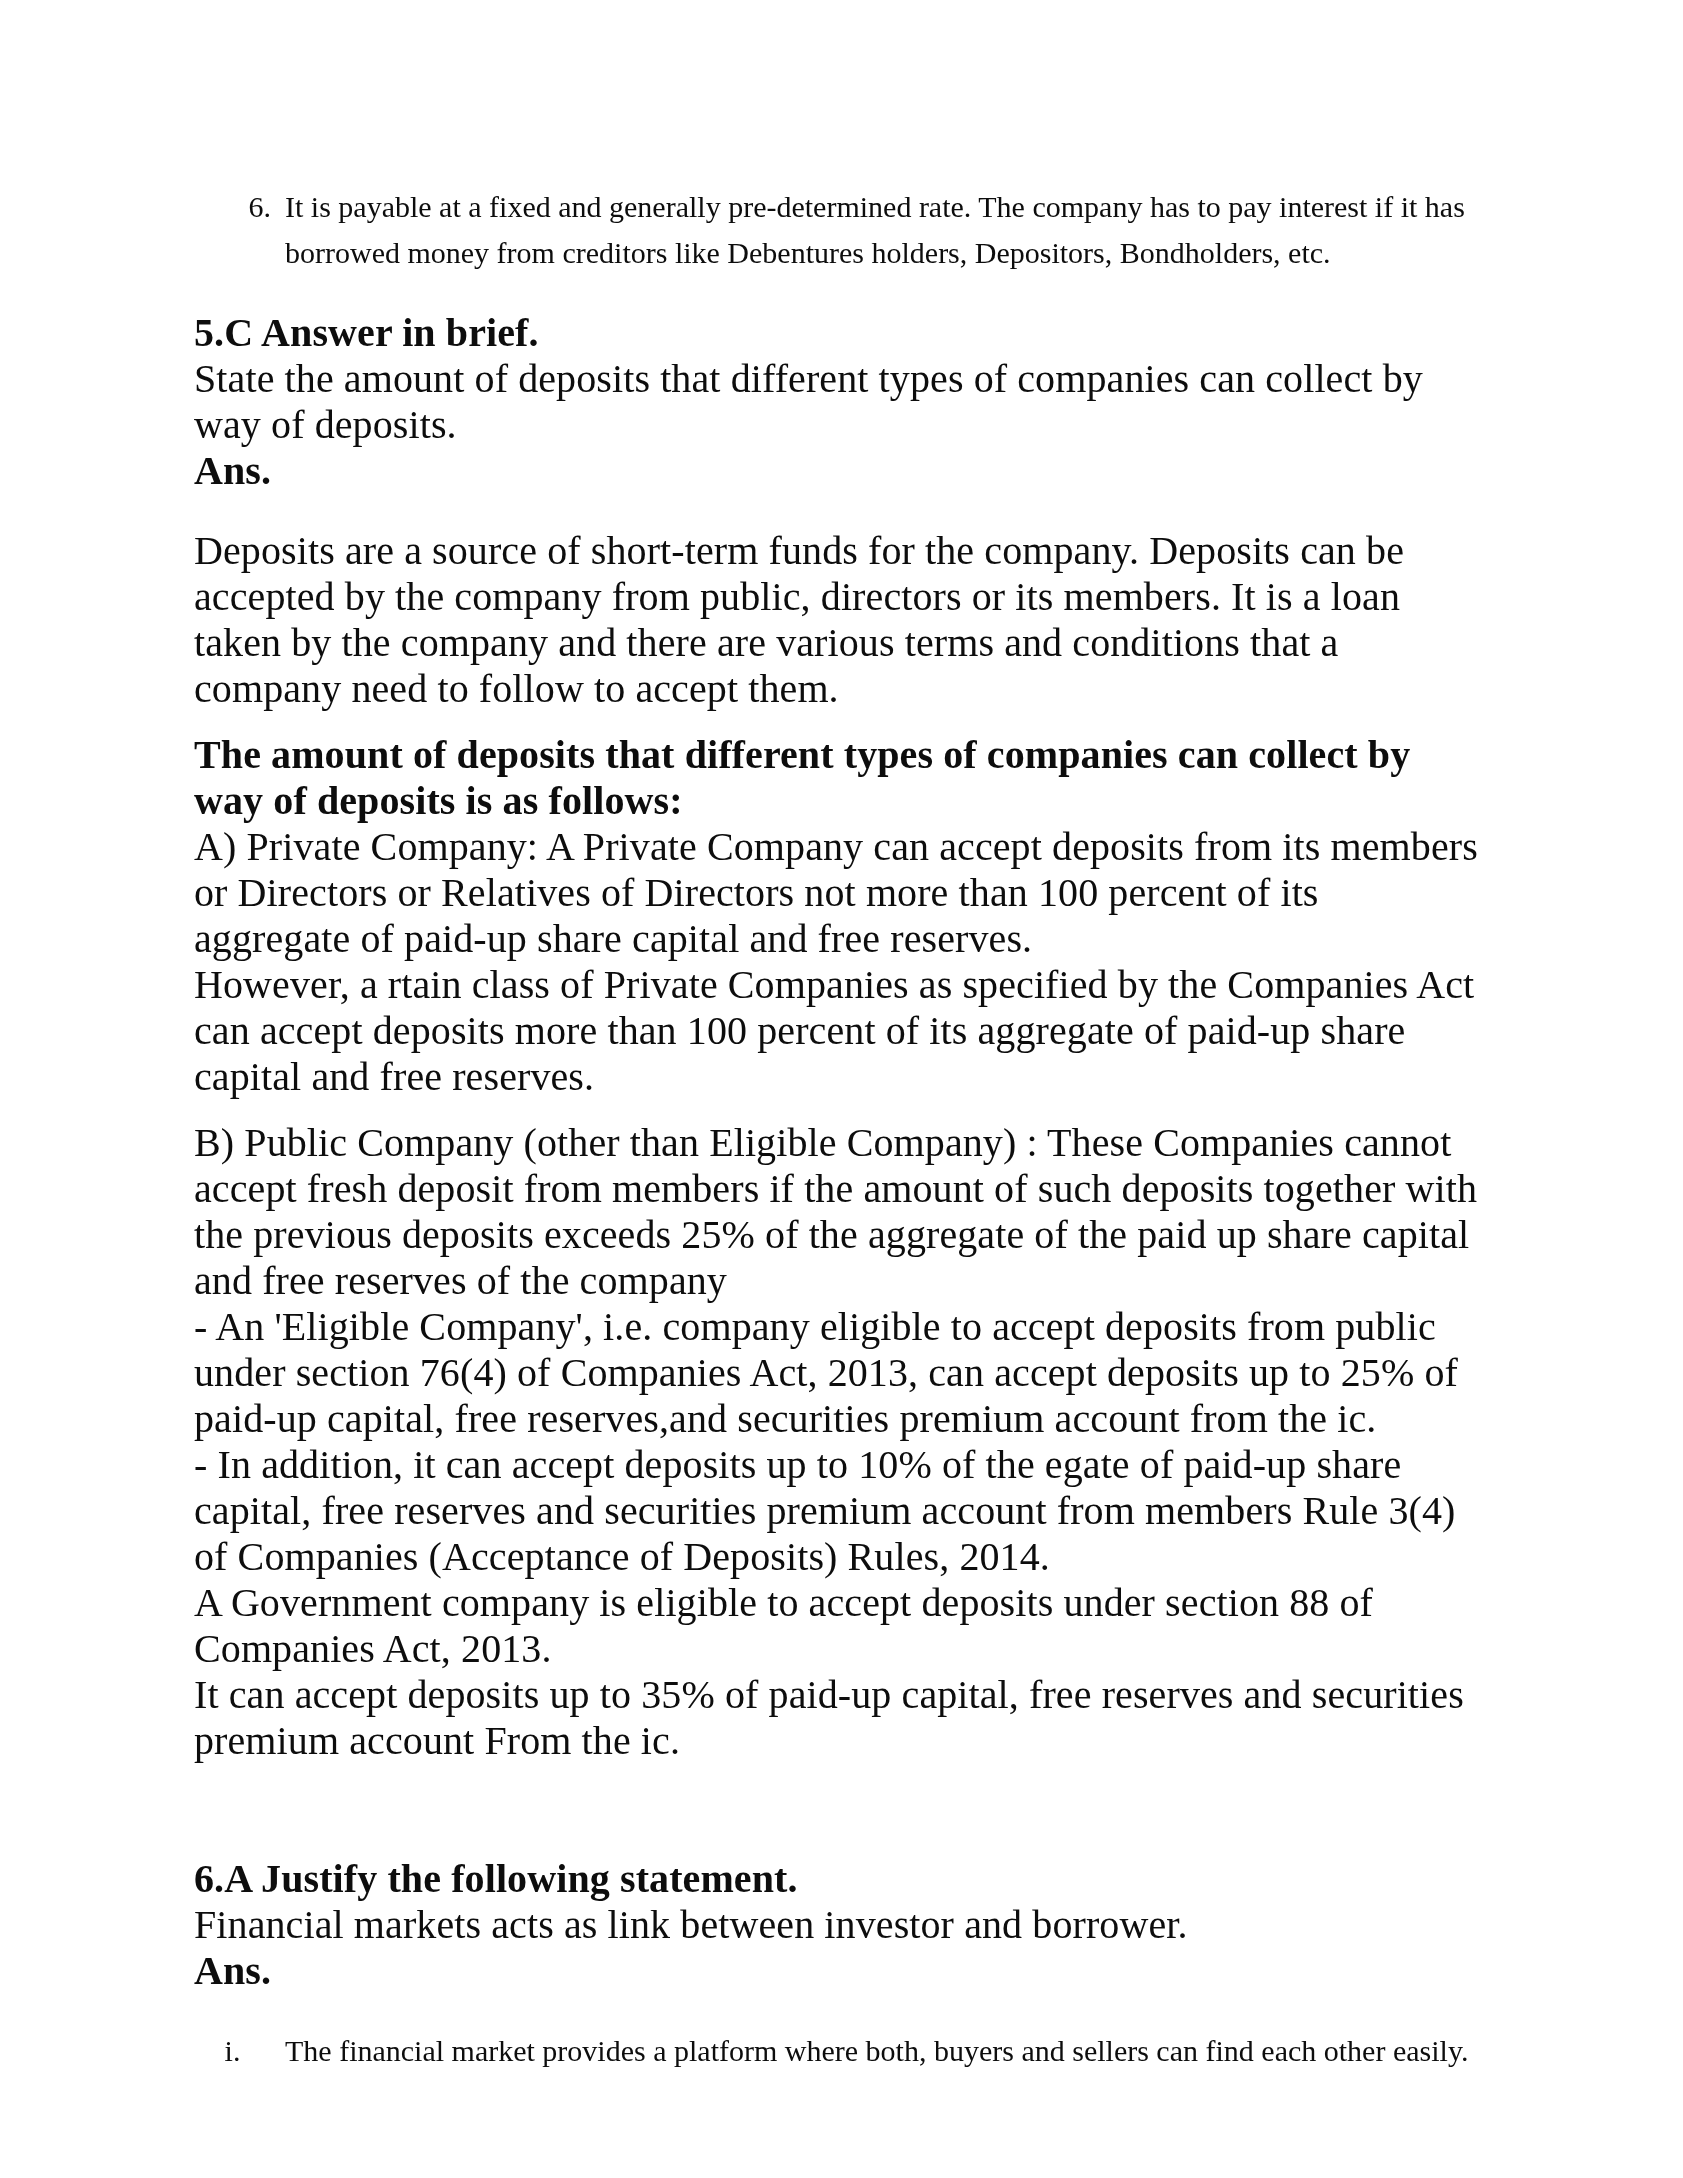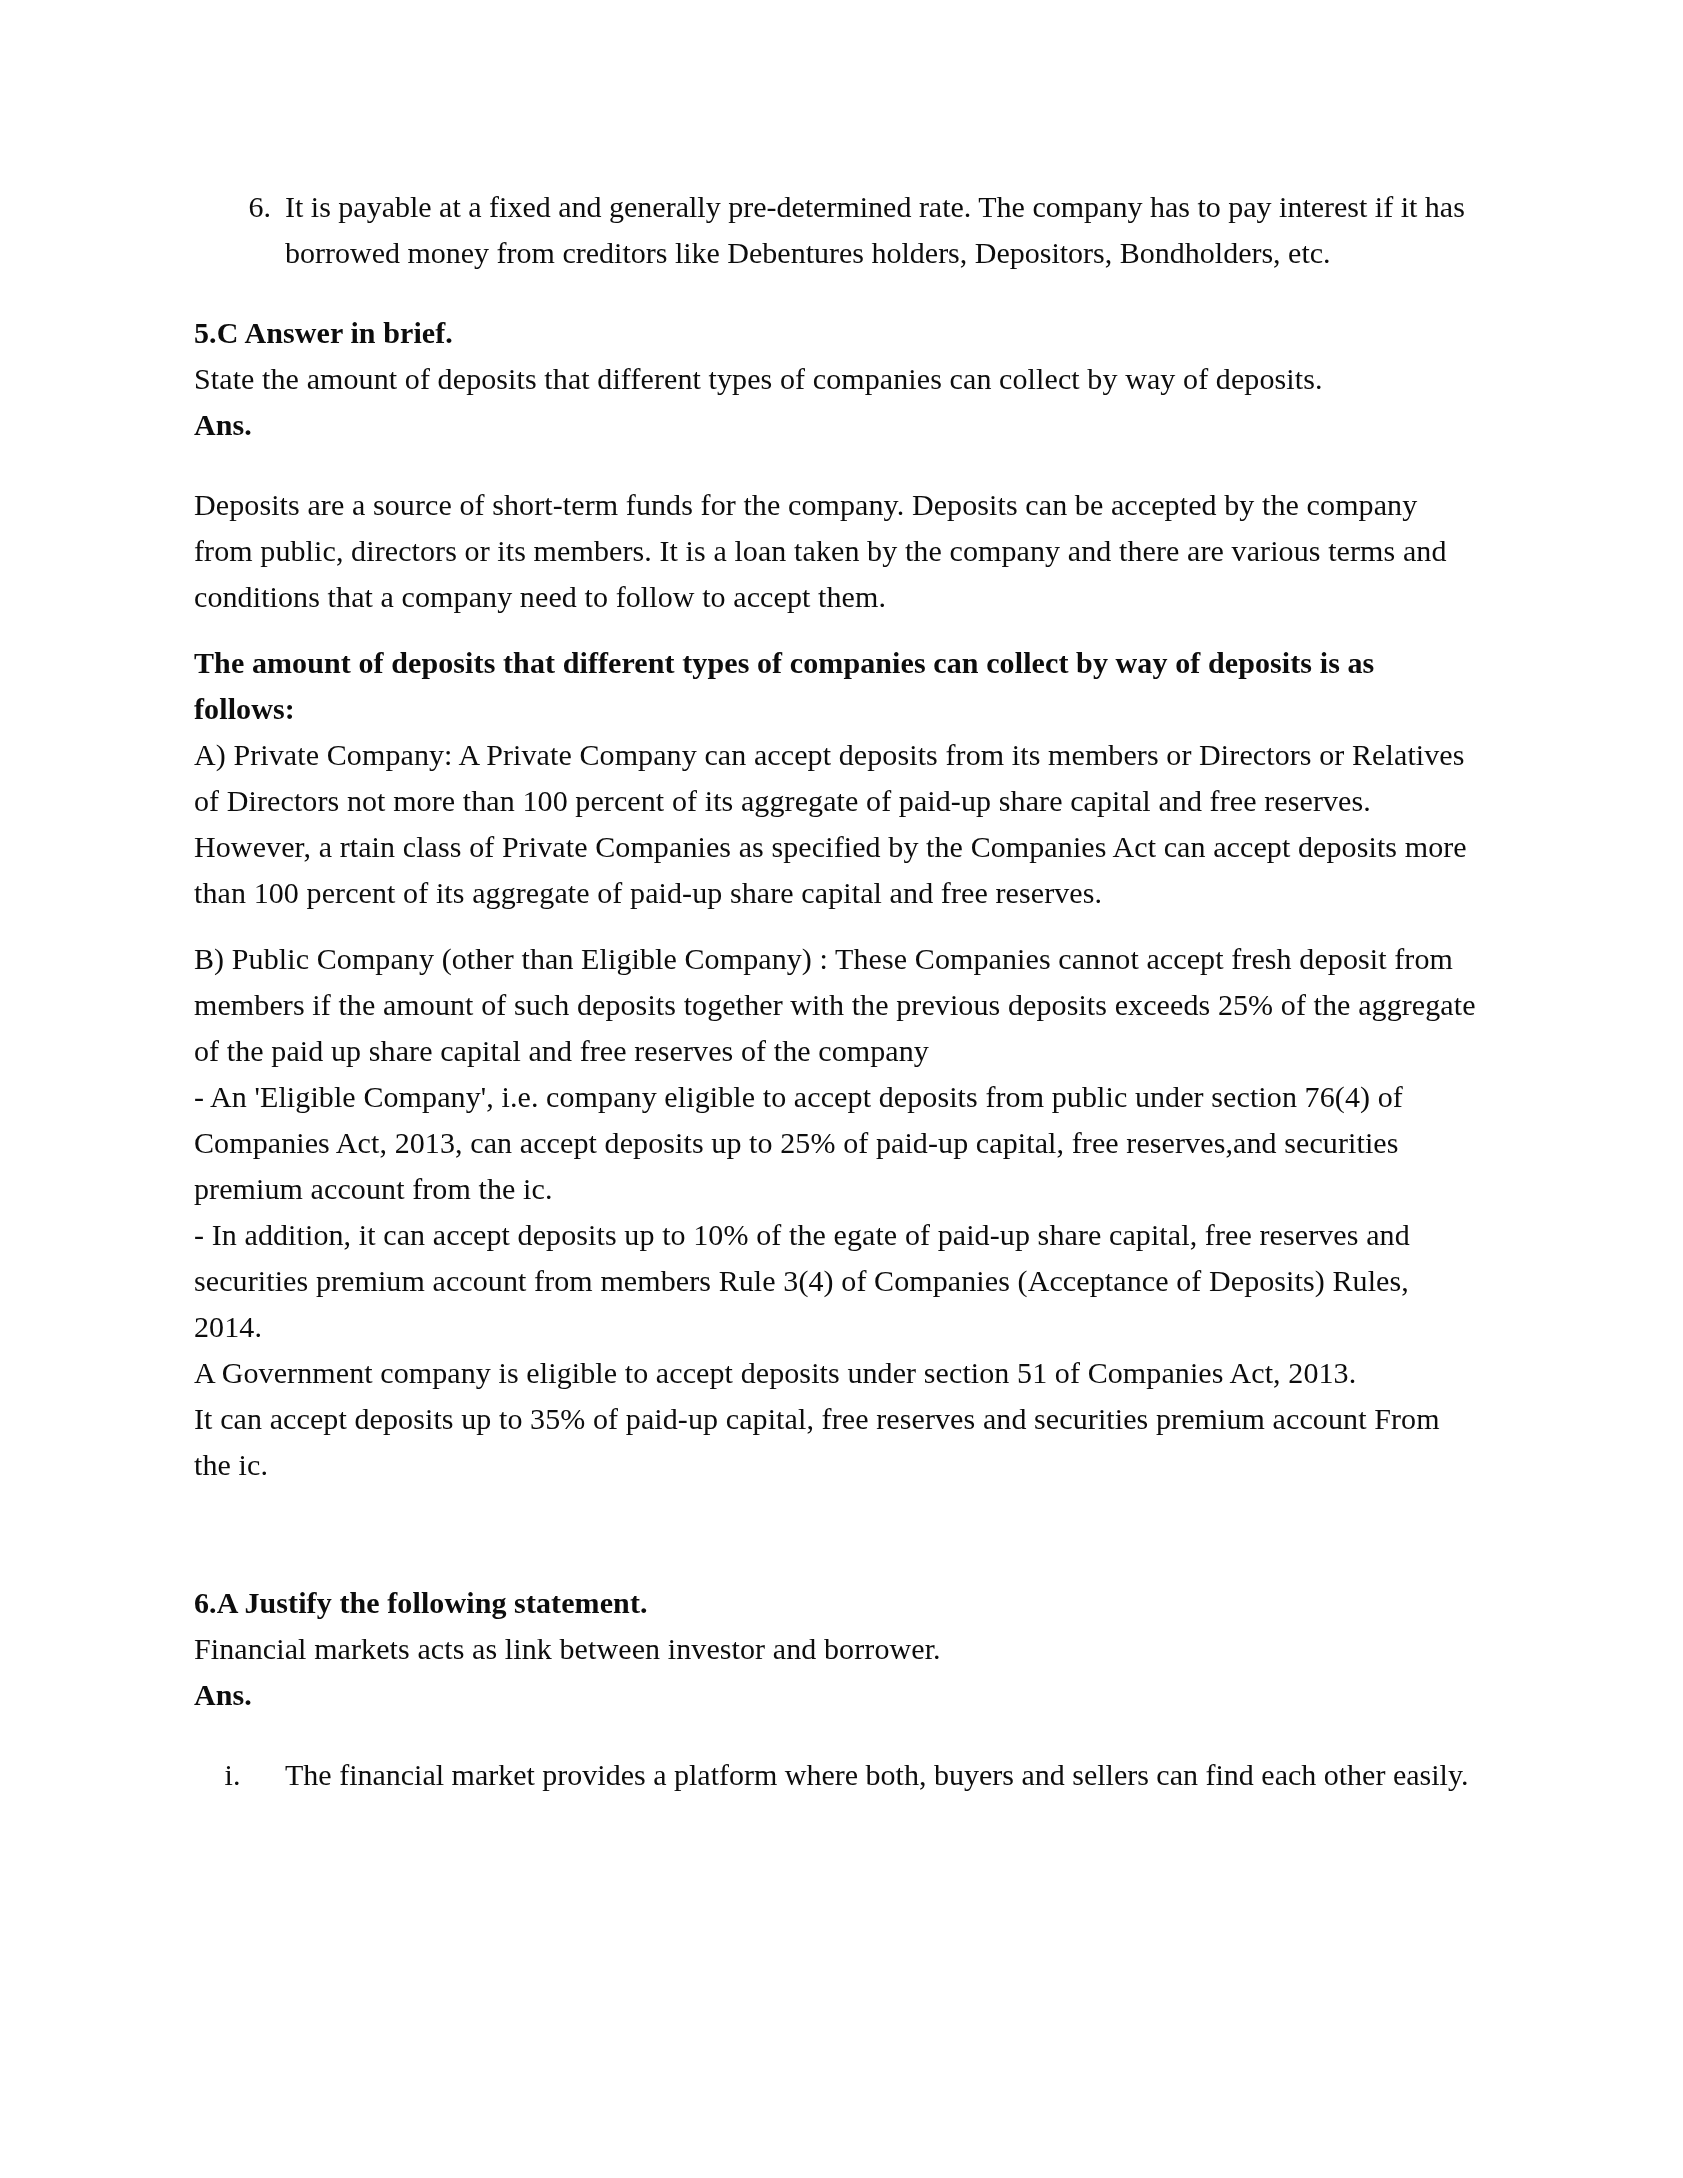--- a/index.html
+++ b/index.html
@@ -27,21 +27,21 @@
     position: absolute;
     left: 194px;
     top: 184px;
     width: 1287px;
   }
   p, div.line, ol, ul, li {
     margin: 0;
     padding: 0;
   }
   .para {
-    font-size: 30px;
+    font-size: 40px;
     line-height: 46px;
     text-align: left;
     margin: 0;
     letter-spacing: 0.1px;
   }
   .bold {
     font-weight: normal;
   }
   .para.bold { font-weight: bold; }
   .spacer-sm { height: 20px; }
@@ -109,21 +109,21 @@
     <p class="para"><span class="bold">A) Private Company:</span><span> A Private Company can accept deposits from its members or Directors or Relatives of Directors not more than 100 percent of its aggregate of paid-up share capital and free reserves.</span></p>
     <p class="para">However, a rtain class of Private Companies as specified by the Companies Act can accept deposits more than 100 percent of its aggregate of paid-up share capital and free reserves.</p>
 
     <div class="spacer-sm"></div>
 
     <p class="para"><span class="bold">B) Public Company (other than Eligible Company) :</span><span> These Companies cannot accept fresh deposit from members if the amount of such deposits together with the previous deposits exceeds 25% of the aggregate of the paid up share capital and free reserves of the company</span></p>
 
     <p class="para">- An 'Eligible Company', i.e. company eligible to accept deposits from public under section 76(4) of Companies Act, 2013, can accept deposits up to 25% of paid-up capital, free reserves,and securities premium account from the ic.</p>
     <p class="para">- In addition, it can accept deposits up to 10% of the egate of paid-up share capital, free reserves and securities premium account from members Rule 3(4) of Companies (Acceptance of Deposits) Rules, 2014.</p>
 
-    <p class="para">A Government company is eligible to accept deposits under section 51 of Companies Act, 2013.</p>
+    <p class="para">A Government company is eligible to accept deposits under section 88 of Companies Act, 2013.</p>
     <p class="para">It can accept deposits up to 35% of paid-up capital, free reserves and securities premium account From the ic.</p>
 
     <div class="spacer-lg"></div>
 
 
     <div class="spacer-lg"></div>
 
     <p class="para bold">6.A Justify the following statement.</p>
     <p class="para">Financial markets acts as link between investor and borrower.</p>
     <p class="para bold">Ans.</p>

